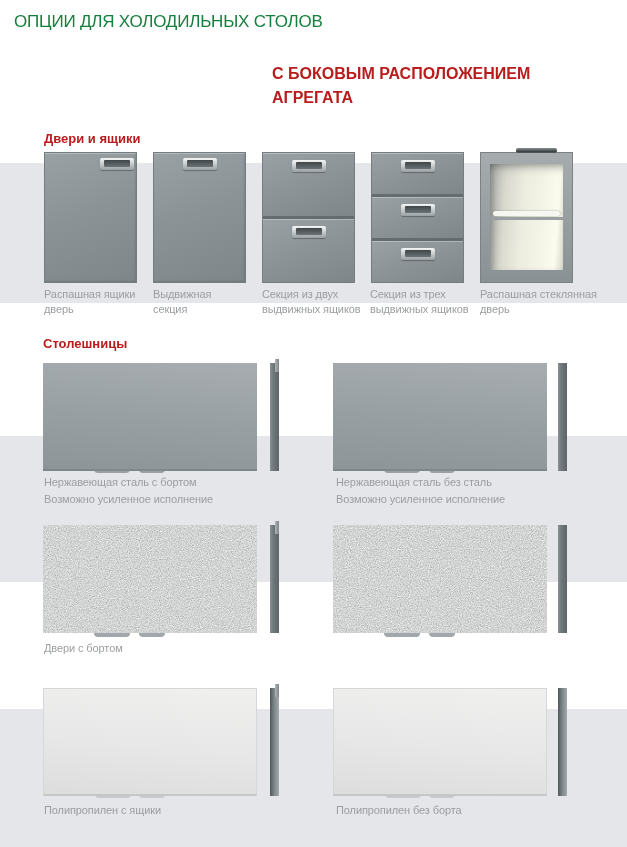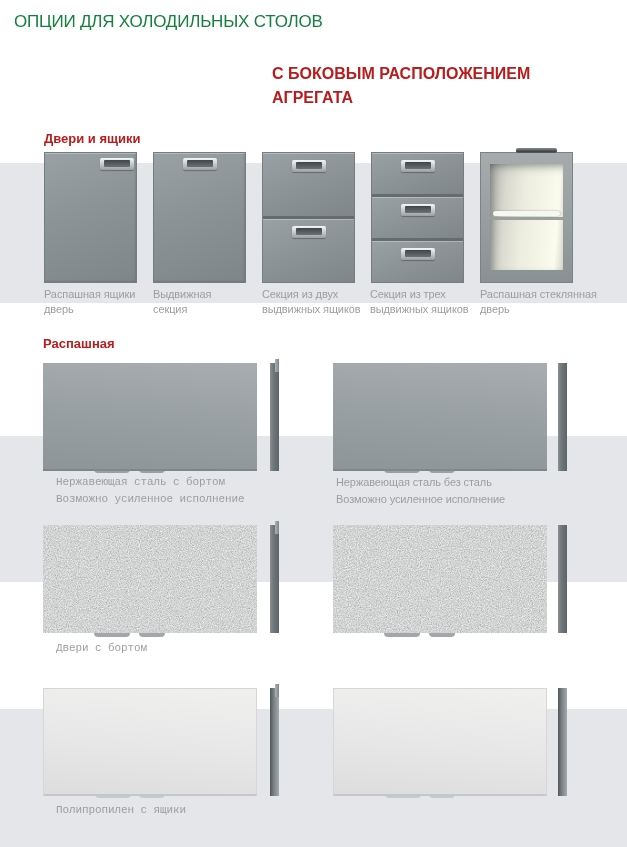--- a/index.html
+++ b/index.html
@@ -99,21 +99,21 @@
   
   .bar { width:9px; height:108px; background:linear-gradient(90deg,#8a9093 0%,#6e767a 40%,#5d6569 100%); }
   .barL { left:270px; } .barR { left:558px; }
   .bar-poly { background:linear-gradient(90deg,#4f575b 0%,#7c8487 45%,#a3aaad 100%); }
   .lip {
     position:absolute; top:-4px; right:0; width:4px; height:13px;
     background:linear-gradient(90deg,#aeb4b7,#7e8588);
   }
   .top-caption { top:474px; }
   .cap-r2 { top:640px; } .cap-r3 { top:802px; }
-  .capL { left:56px; width:230px;font-family:Liberation Mono, monospace; } .capR { left:336px; width:230px; }
+  .capL { left:44px; width:230px; } .capR { left:336px; width:230px; }
 </style>
 </head>
 <body>
 
 <div class="page">
 
   <div class="band band-a"></div>
   <div class="band band-b"></div>
   <div class="band band-c"></div>
 
@@ -200,21 +200,21 @@
   </div>
   <div class="abs caption door-caption cap4">
     <div>Секция из трех</div>
     <div>выдвижных ящиков</div>
   </div>
   <div class="abs caption door-caption cap5">
     <div>Распашная стеклянная</div>
     <div>дверь</div>
   </div>
 
-  <div class="abs sec-heading h-tops">Распашная</div>
+  <div class="abs sec-heading h-tops">Столешницы</div>
 
   <div class="abs top-img steel row1 colL">
     <div class="tab tab1"></div>
     <div class="tab tab2"></div>
   </div>
   <div class="abs bar barL row1">
       <div class="lip"></div>
     </div>
   <div class="abs top-img steel row1 colR">
     <div class="tab tab1"></div>
@@ -289,14 +289,17 @@
     </div>
   <div class="abs top-img poly row3 colR">
     <div class="tab tab1 light"></div>
     <div class="tab tab2 light"></div>
   </div>
   <div class="abs bar bar-poly barR row3"></div>
 
   <div class="abs caption caption-wide cap-r3 capL">
     <div>Полипропилен с ящики</div>
   </div>
+  <div class="abs caption caption-wide cap-r3 capR">
+    <div>Полипропилен без борта</div>
+  </div>
 
 </div>
 
 </body></html>

